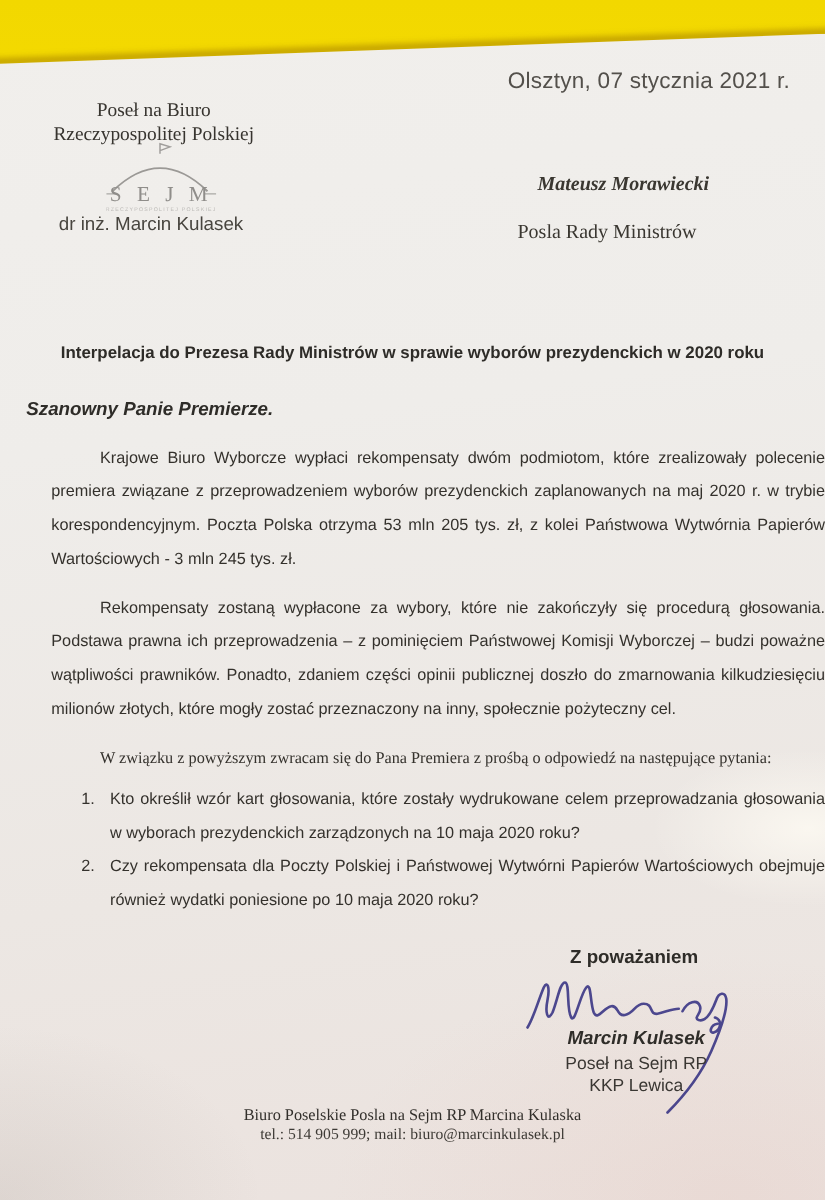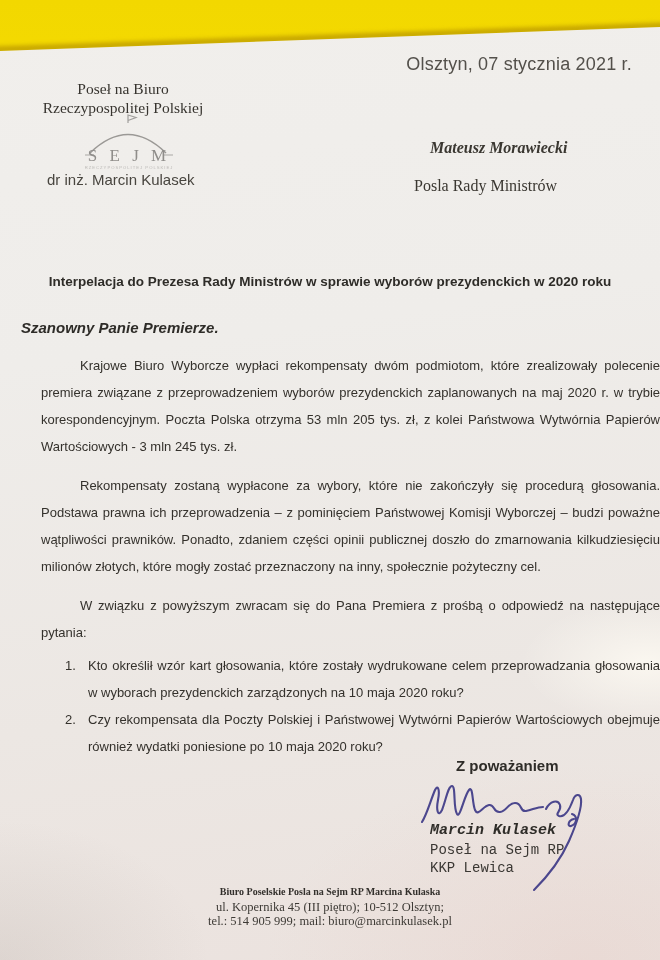--- a/index.html
+++ b/index.html
@@ -30,36 +30,36 @@
   .addressee .l1{margin:0 0 19px 0;}
   .addressee .l2{margin:0 0 20px 16px;font-weight:bold;font-style:italic;}
   
   .subject{top:274px;left:0;width:660px;text-align:center;
     font-size:13.5px;font-weight:bold;color:#2e2c28;}
   .greeting{top:319px;left:21px;font-size:15px;font-weight:bold;font-style:italic;color:#2e2c28;}
   
   .bodytext{top:352px;left:21px;width:619px;font-size:13px;line-height:27px;
     color:#34312c;text-align:justify;margin-left:20px;}
   .bodytext p{margin:0 0 12px 0;text-indent:39px;}
-  .bodytext p.last{margin-bottom:6px;}
+  .bodytext p.last{margin-bottom:6px;font-family:Liberation Serif, serif;}
   .qlist{margin:0;padding:0;list-style:none;}
   .qrow{display:flex;}
   .qnum{width:23px;margin-left:24px;flex:0 0 23px;}
   .qtext{flex:1;text-align:justify;}
   
   .valediction{top:757px;left:456px;font-size:15px;font-weight:bold;color:#2e2c28;}
   .signature-svg{top:778px;left:412px;width:186px;height:118px;}
-  .sigblock{top:822px;left:430px;width:158px;text-align:left;color:#2f2d29;font-family:Liberation Mono, monospace;}
+  .sigblock{top:822px;left:430px;width:158px;text-align:center;color:#2f2d29;}
   .sig-name{font-size:15px;font-weight:bold;font-style:italic;}
   .sig-t1{font-size:14px;margin-top:3px;color:#3a3733;}
   .sig-t2{font-size:14px;margin-top:2px;color:#3a3733;}
   
   .footer{top:885px;left:110px;width:440px;text-align:center;
     font-family:"Liberation Serif",serif;color:#3d3a35;line-height:14.5px;}
-  .f1{font-size:10px;font-weight:bold;color:#322f2b;}
+  .f1{font-size:13px;font-weight:normal;color:#322f2b;}
   .f2,.f3{font-size:12.5px;}
 </style>
 </head>
 <body>
 
 <div class="screenshot">
   <div class="edge-shadow"></div>
 
   <div class="paper">
 
@@ -135,18 +135,17 @@
     </svg>
 
     <div class="abs sigblock">
       <div class="sig-name">Marcin Kulasek</div>
       <div class="sig-t1">Poseł na Sejm RP</div>
       <div class="sig-t2">KKP Lewica</div>
     </div>
 
     <div class="abs footer">
       <div class="f1">Biuro Poselskie Posla na Sejm RP Marcina Kulaska</div>
-      <div class="f2">ul. Kopernika 45 (III piętro); 10-512 Olsztyn;</div>
       <div class="f3">tel.: 514 905 999; mail: biuro@marcinkulasek.pl</div>
     </div>
 
   </div>
 </div>
 
 </body></html>

